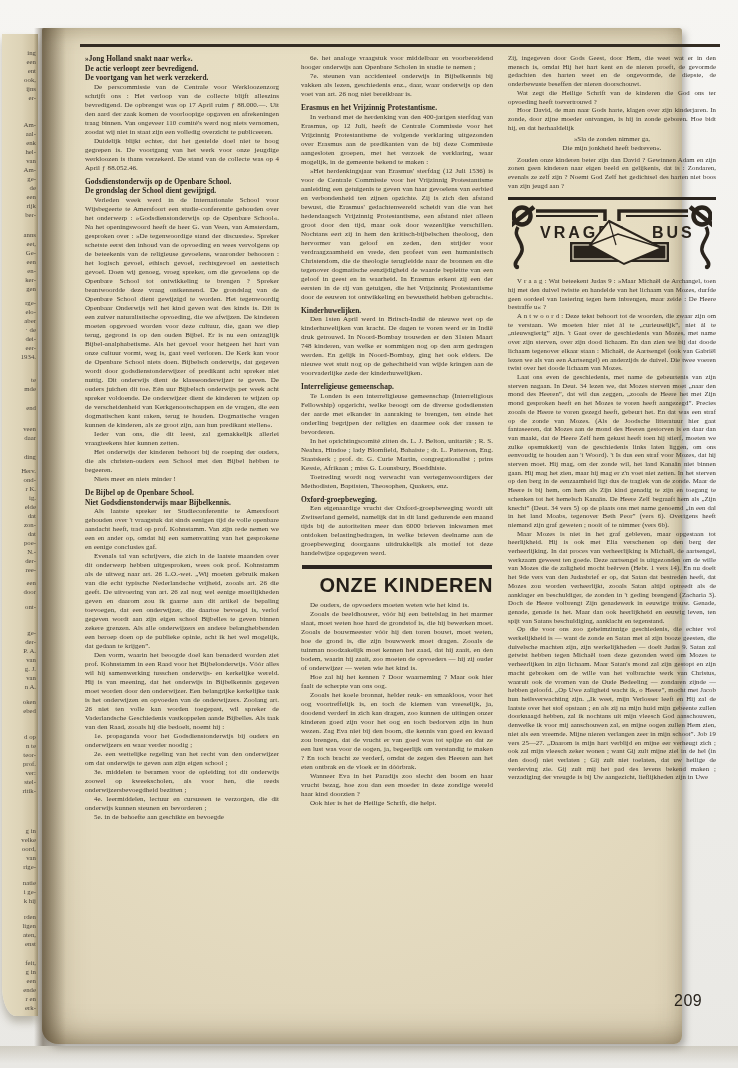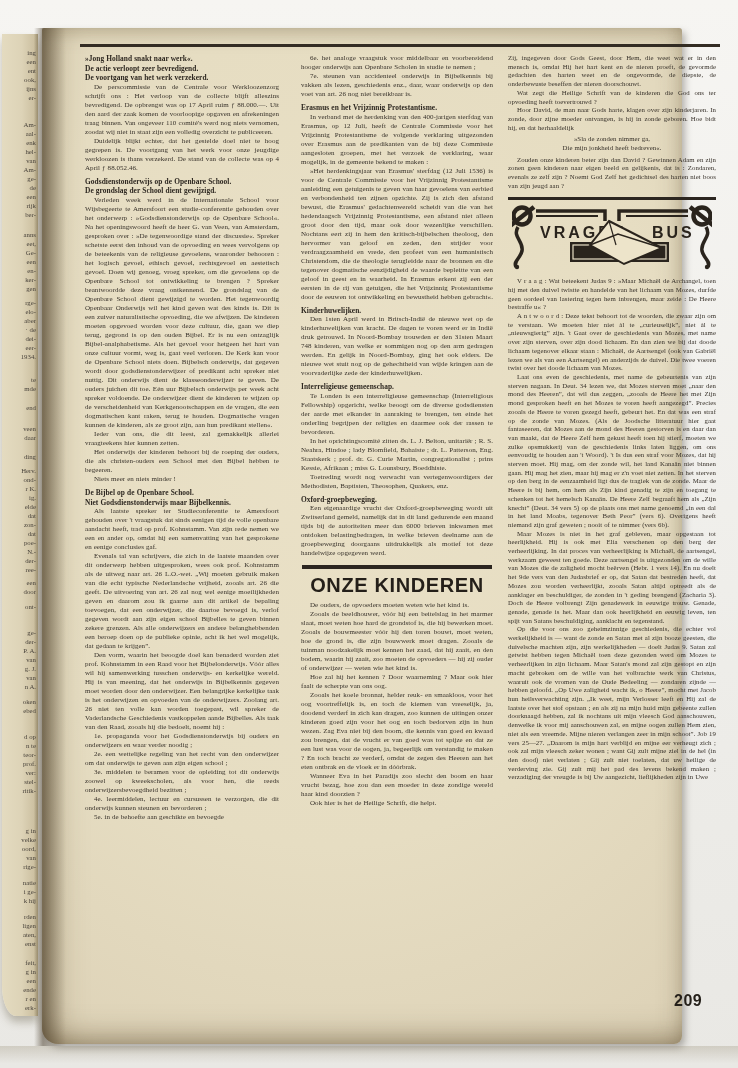--- a/index.html
+++ b/index.html
@@ -32,42 +32,42 @@
       inset 26px 0 34px -18px rgba(92,74,44,.55),
       inset -14px 0 24px -14px rgba(92,74,44,.35),
       inset 0 -26px 30px -22px rgba(92,74,44,.5),
       inset 0 18px 24px -18px rgba(92,74,44,.28),
       3px 4px 7px rgba(60,55,45,.35);
     border-radius:2px 3px 8px 16px;
   }
   .toprule{position:absolute;left:38px;top:16px;width:640px;height:3px;background:#332c23;}
   .pagenum{
     position:absolute;left:632px;top:964px;
-    font-family:"Liberation Sans",sans-serif;font-weight:bold;
+    font-family:"Liberation Sans",sans-serif;font-weight:normal;
     font-size:16px;letter-spacing:.5px;color:#241f19;
   }
   
   .col{
     position:absolute;top:26px;overflow:hidden;text-align:justify;
     color:#37312a;letter-spacing:.05px;word-spacing:.2px;overflow-wrap:break-word;
   }
   .col1{left:43px;width:194px;height:962px;font-size:7px;line-height:9px;}
   .col2{left:259px;width:192px;height:962px;font-size:7px;line-height:9px;}
   .col3{left:466px;width:208px;height:936px;font-size:6.8px;line-height:8.7px;}
   .h{font-weight:bold;text-align:left;font-size:7.4px;line-height:9.6px;color:#2d2720;}
   .mt{margin-top:4px;}
   .p{text-indent:9px;}
   .pn{text-indent:0;}
   .verse{text-align:center;text-indent:0;white-space:pre-line;margin:3px 0;}
   .bigrule{height:4px;background:#2c2620;margin:7px 1px 5px;}
   .rule3{height:3px;background:#2c2620;margin:6px 0 5px;}
   .bighead{
     font-family:"Liberation Sans",sans-serif;font-weight:bold;
     font-size:20px;line-height:23px;letter-spacing:.6px;color:#241f19;
-    text-align:center;margin:1px 0 4px;
+    text-align:right;margin:1px 0 4px;
   }
   .vb-wrap{margin:2px 0 4px;text-align:center;}
   .vb-wrap svg text{font-family:"Liberation Sans",sans-serif;font-weight:bold;fill:#2a241d;}
   .bottom-fade{
     position:absolute;left:0;top:1046px;width:738px;height:22px;
     background:linear-gradient(180deg,rgba(150,140,115,.30),rgba(239,238,234,0) 80%);
     pointer-events:none;
   }
 </style>
 </head>

